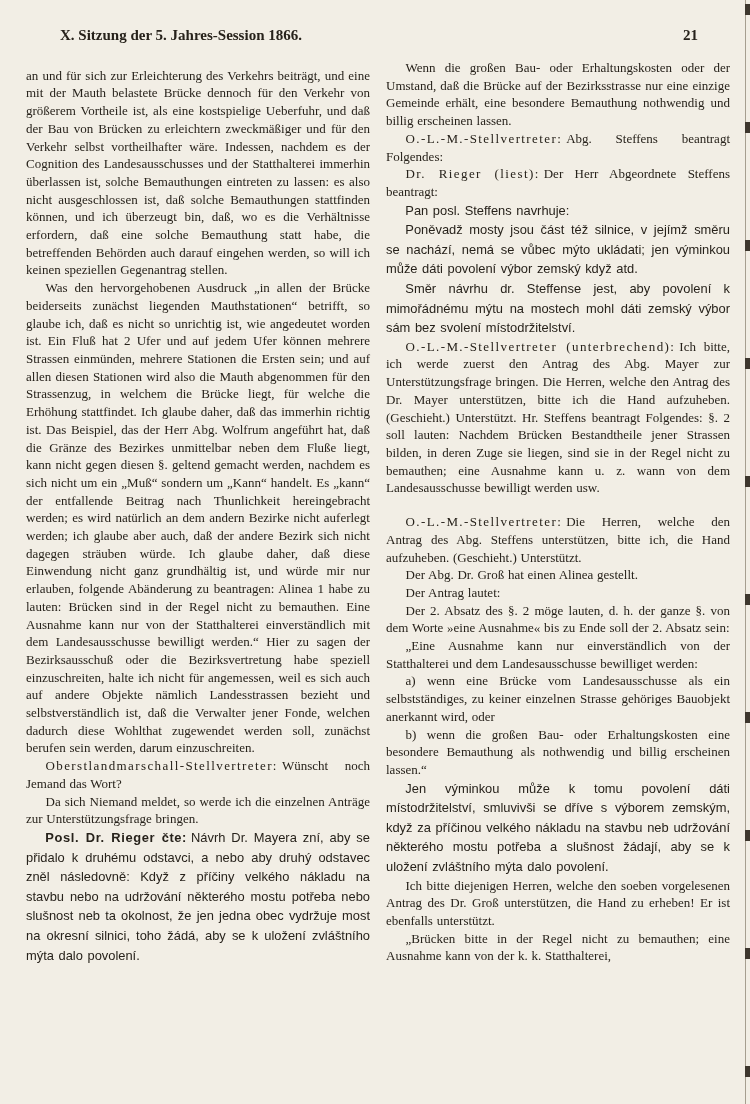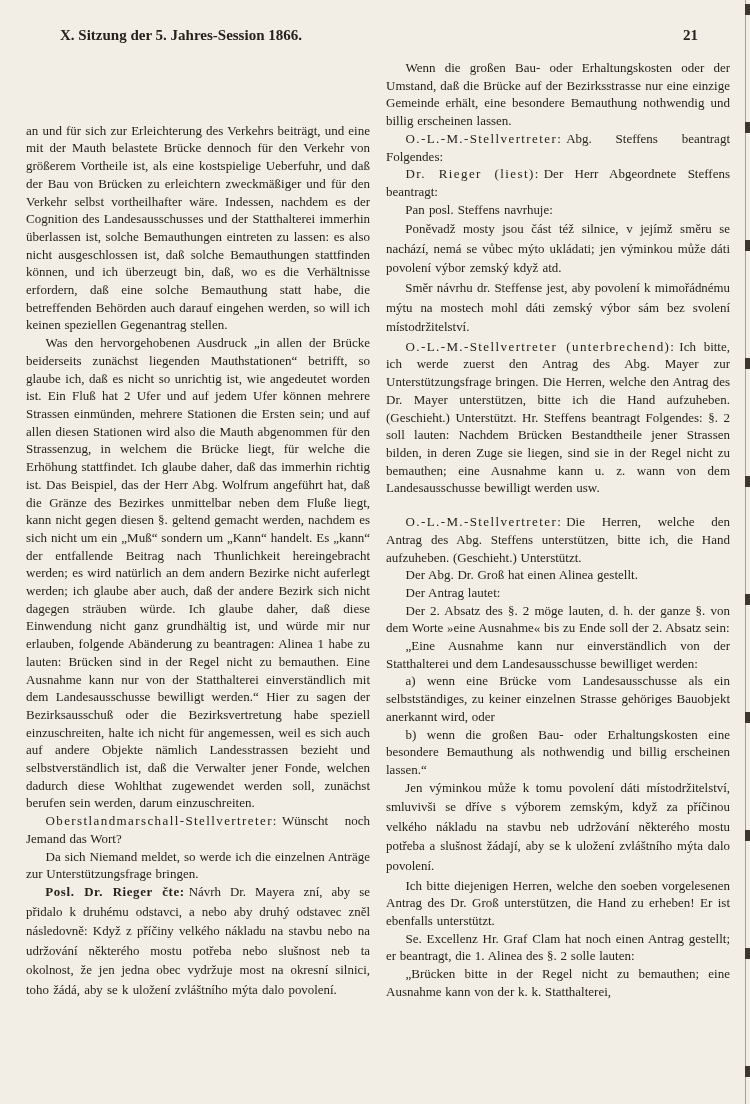--- a/index.html
+++ b/index.html
@@ -33,21 +33,21 @@
   p.para {
     margin:0;
     text-align:justify;
     text-indent:1.5em;
     font-size:13px;
     line-height:17.7px;
     word-spacing:0.5px;
   }
   p.noindent { text-indent:0; }
   p.cs {
-    font-family:Liberation Serif, serif;
+    font-family:Liberation Sans, sans-serif;
     font-size:12.9px;
     line-height:19.6px;
     word-spacing:1px;
   }
   .speaker { letter-spacing:1.4px; margin-right:4px;margin-top:44px; }
   p.cs .speaker { letter-spacing:0.6px; font-weight:bold; }
   p.gap { margin-top:16px; }
   
   .scan-edge-line {
     position:absolute; top:0; right:4px; width:1px; height:1104px;
@@ -88,20 +88,19 @@
     <p class="para de"><span class="speaker">O.-L.-M.-Stellvertreter (unterbrechend):</span><span>Ich bitte, ich werde zuerst den Antrag des Abg. Mayer zur Unterstützungsfrage bringen. Die Herren, welche den Antrag des Dr. Mayer unterstützen, bitte ich die Hand aufzuheben. (Geschieht.) Unterstützt. Hr. Steffens beantragt Folgendes: §. 2 soll lauten: Nachdem Brücken Bestandtheile jener Strassen bilden, in deren Zuge sie liegen, sind sie in der Regel nicht zu bemauthen; eine Ausnahme kann u. z. wann von dem Landesausschusse bewilligt werden usw.</span></p>
     <p class="para de gap"><span class="speaker">O.-L.-M.-Stellvertreter:</span><span>Die Herren, welche den Antrag des Abg. Steffens unterstützen, bitte ich, die Hand aufzuheben. (Geschieht.) Unterstützt.</span></p>
     <p class="para de"><span>Der Abg. Dr. Groß hat einen Alinea gestellt.</span></p>
     <p class="para de"><span>Der Antrag lautet:</span></p>
     <p class="para de"><span>Der 2. Absatz des §. 2 möge lauten, d. h. der ganze §. von dem Worte »eine Ausnahme« bis zu Ende soll der 2. Absatz sein:</span></p>
     <p class="para de"><span>„Eine Ausnahme kann nur einverständlich von der Statthalterei und dem Landesausschusse bewilliget werden:</span></p>
     <p class="para de"><span>a) wenn eine Brücke vom Landesausschusse als ein selbstständiges, zu keiner einzelnen Strasse gehöriges Bauobjekt anerkannt wird, oder</span></p>
     <p class="para de"><span>b) wenn die großen Bau- oder Erhaltungskosten eine besondere Bemauthung als nothwendig und billig erscheinen lassen.“</span></p>
     <p class="para cs"><span>Jen výminkou může k tomu povolení dáti místodržitelství, smluvivši se dříve s výborem zemským, když za příčinou velkého nákladu na stavbu neb udržování některého mostu potřeba a slušnost žádají, aby se k uložení zvláštního mýta dalo povolení.</span></p>
     <p class="para de"><span>Ich bitte diejenigen Herren, welche den soeben vorgelesenen Antrag des Dr. Groß unterstützen, die Hand zu erheben! Er ist ebenfalls unterstützt.</span></p>
-    <p class="para de"><span>Se. Excellenz Hr. Graf Clam hat noch einen Antrag gestellt; er beantragt, die 1. Alinea des §. 2 solle lauten:</span></p>
     <p class="para de"><span>„Brücken bitte in der Regel nicht zu bemauthen; eine Ausnahme kann von der k. k. Statthalterei,</span></p>
   </div>
 
 </div>
 
 <div class="scan-edge-line"></div>
 <div class="scan-edge-marks"></div>
 
 </body></html>

